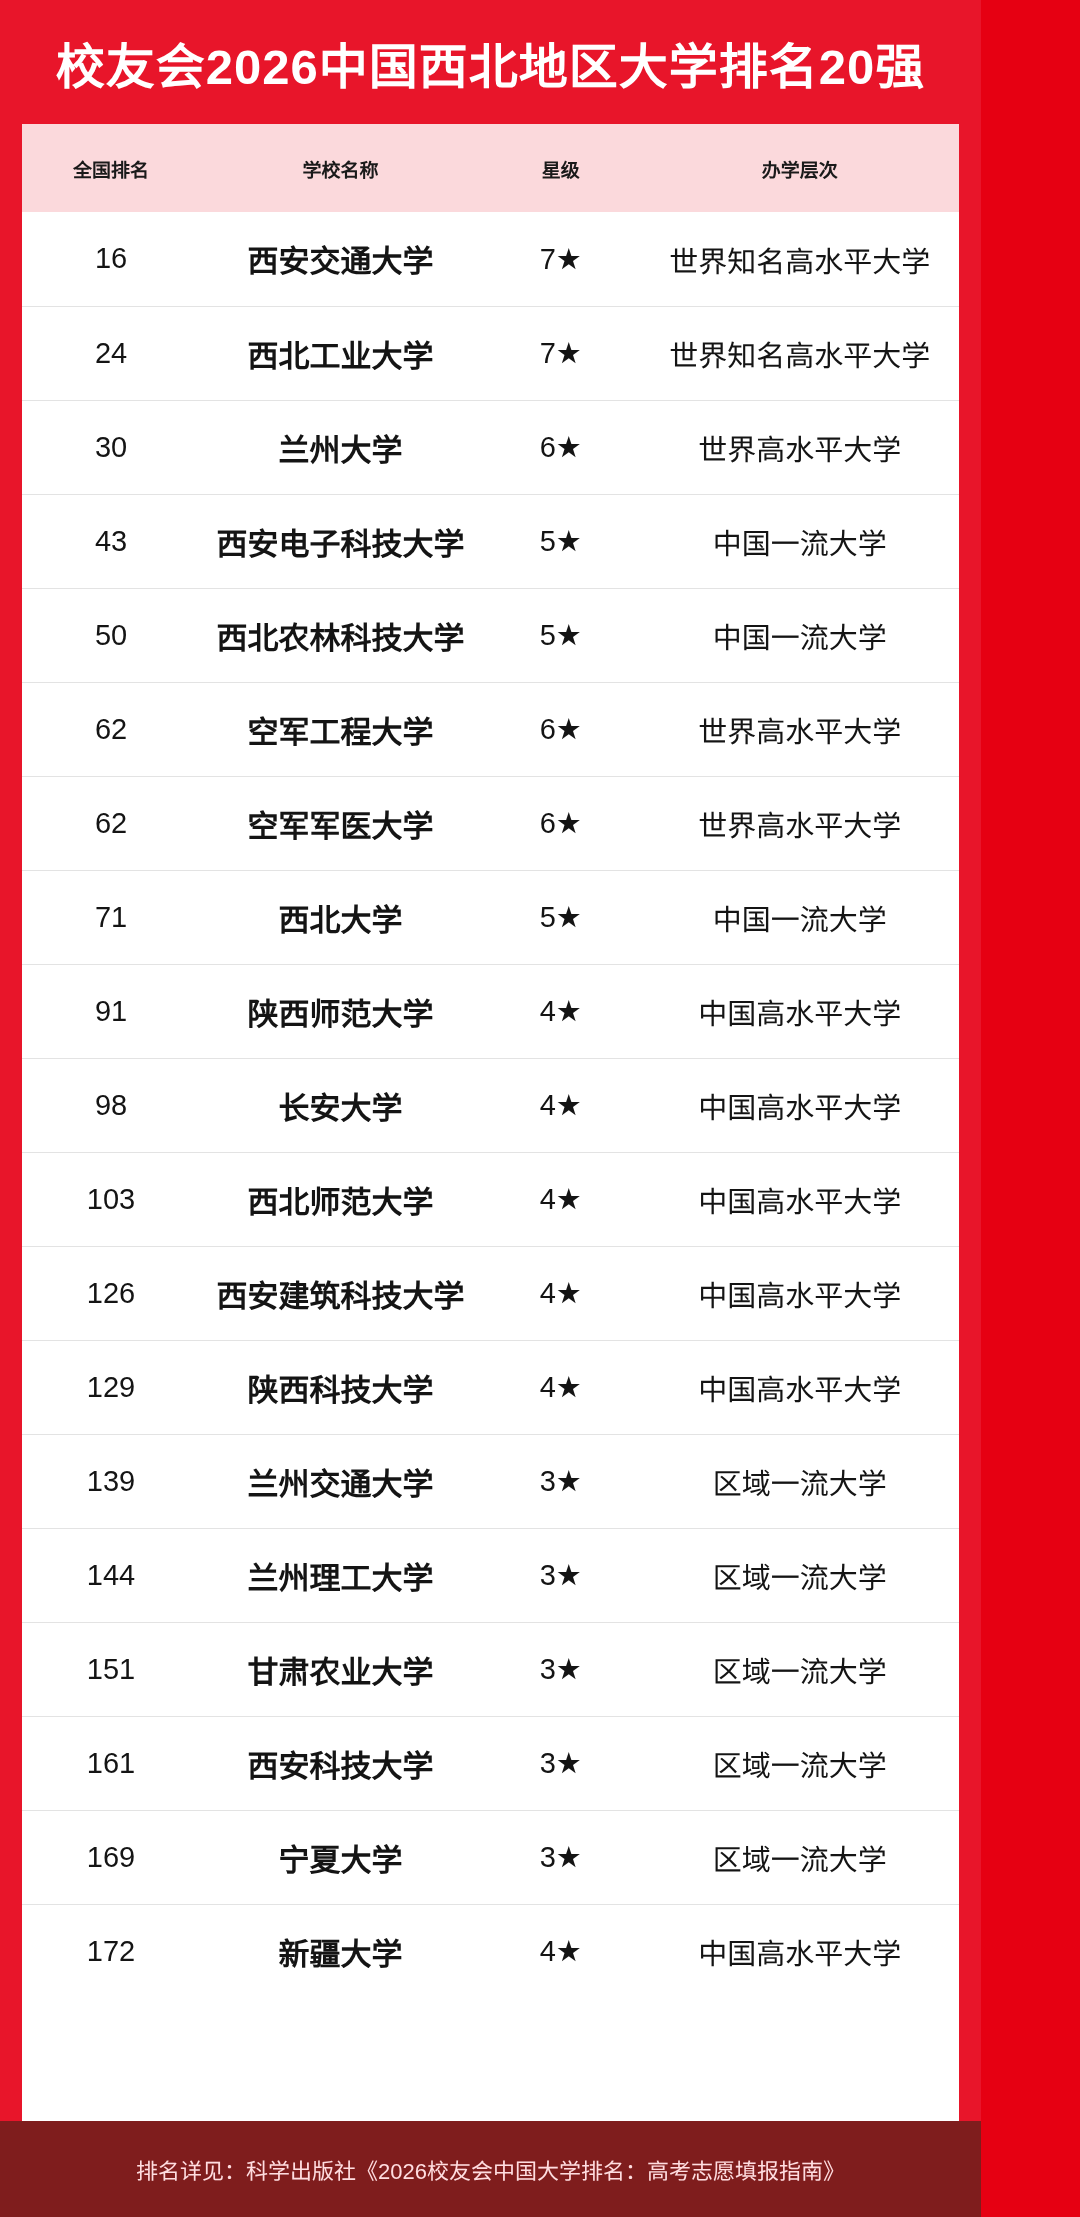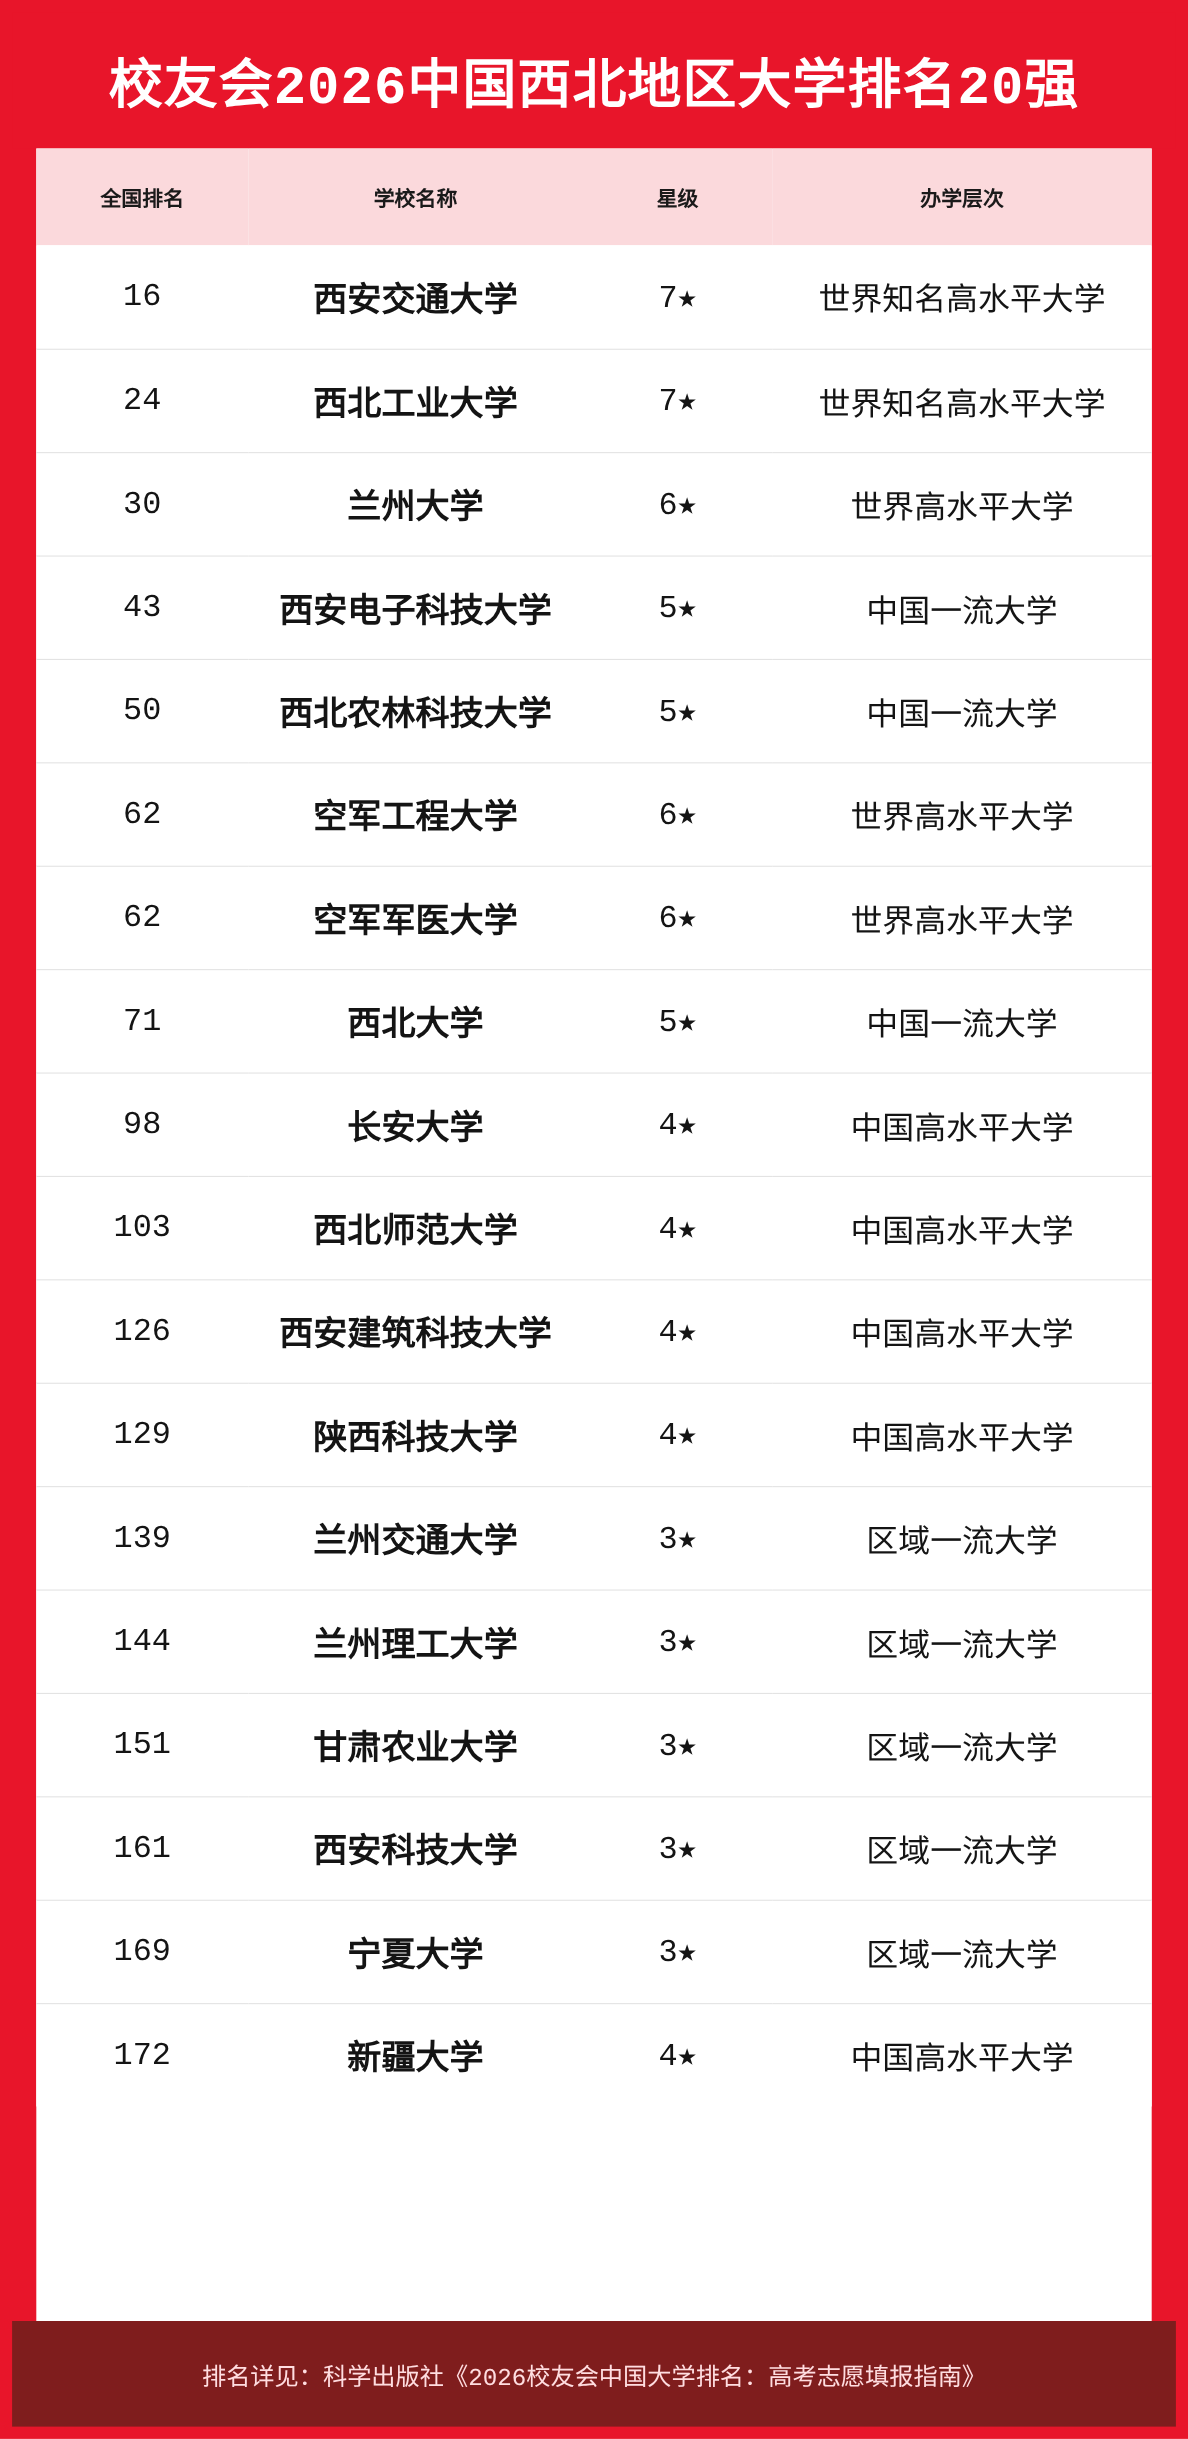--- a/index.html
+++ b/index.html
@@ -8,27 +8,26 @@
     padding: 0;
     background: #e60012;
     font-family: "Liberation Sans", "DejaVu Sans", sans-serif;
   }
   body {
     width: 1080px;
     min-height: 2217px;
     position: relative;
   }
   .page {
-    width: 1080px;
+    width: 981px;
     min-height: 2217px;
     background: #e8152a;
-    padding: 11px;
+    padding: 0;
     display: flex;
     flex-direction: column;
-    font-family: Liberation Mono, monospace;
   }
   .title-bar {
     height: 124px;
     display: flex;
     align-items: center;
     justify-content: center;
     background: #e8152a;
   }
   .title-bar .title {
     color: #ffffff;
@@ -155,20 +154,26 @@
             <td class="star">6★</td>
             <td class="level">世界高水平大学</td>
           </tr>
           <tr>
             <td class="rank">71</td>
             <td class="school">西北大学</td>
             <td class="star">5★</td>
             <td class="level">中国一流大学</td>
           </tr>
           <tr>
+            <td class="rank">91</td>
+            <td class="school">陕西师范大学</td>
+            <td class="star">4★</td>
+            <td class="level">中国高水平大学</td>
+          </tr>
+          <tr>
             <td class="rank">98</td>
             <td class="school">长安大学</td>
             <td class="star">4★</td>
             <td class="level">中国高水平大学</td>
           </tr>
           <tr>
             <td class="rank">103</td>
             <td class="school">西北师范大学</td>
             <td class="star">4★</td>
             <td class="level">中国高水平大学</td>

